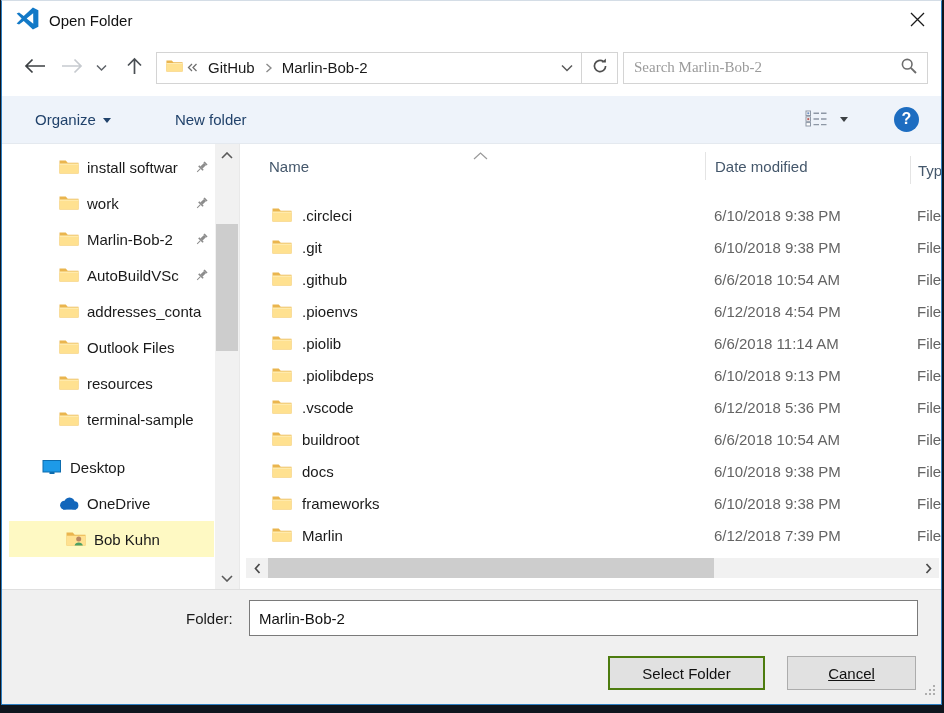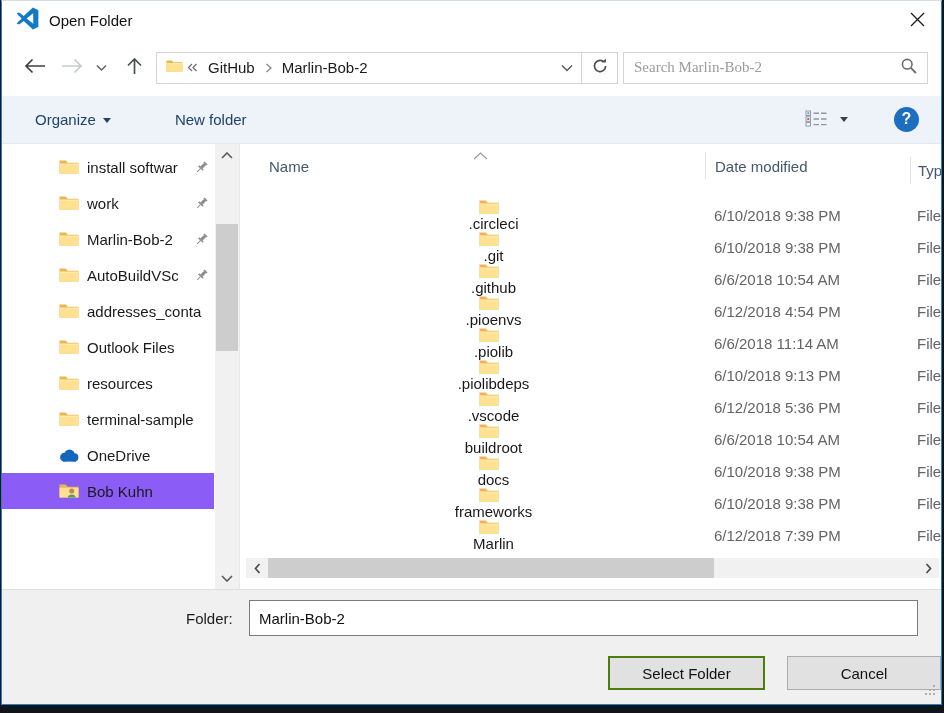--- a/index.html
+++ b/index.html
@@ -51,59 +51,59 @@
     font-size:16px;font-weight:bold;display:flex;align-items:center;justify-content:center;margin-left:42px;
     font-family:"Liberation Sans",sans-serif;padding:0 0 2px 0;}
 
   
   .content{flex:1 1 auto;display:flex;min-height:0;position:relative;}
   .sidebar{width:212px;padding-top:5px;overflow:hidden;flex:0 0 auto;}
   .side-item{height:36px;display:flex;align-items:center;font-size:15px;color:#1a1a1a;cursor:default;}
   .side-item.indent1{padding-left:56px;}
   .side-item.indent0{padding-left:39px;}
   .side-item.gap{margin-top:12px;}
-  .side-item.selected{background:#8b5cf6;}
+  .side-item.selected{background:#fef9c3;margin-left:7px;}
   .s-icon{width:22px;display:flex;justify-content:center;flex:0 0 auto;}
   .s-label{margin-left:7px;white-space:nowrap;overflow:hidden;flex:1 1 auto;}
   .s-pin{flex:0 0 auto;margin-right:5px;display:flex;}
 
   .vscroll{width:24px;background:#f1f1f1;position:relative;flex:0 0 auto;margin-left:1px;}
   .vscroll .arrow{position:absolute;left:0;width:100%;height:18px;display:flex;align-items:center;justify-content:center;border:none;background:#f1f1f1;padding:0;}
   .vscroll .arrow.up{top:2px;}
   .vscroll .arrow.down{bottom:2px;}
   .vscroll .thumb{position:absolute;left:1px;right:1px;top:80px;height:127px;background:#cdcdcd;}
 
   .filepane{flex:1 1 auto;border-left:1px solid #e9e9e9;position:relative;overflow:hidden;background:#fff;}
   .sort-ind{position:absolute;top:2px;left:233px;}
   .colheader{display:flex;height:40px;align-items:center;margin-top:2px;font-size:15px;color:#44576b;}
   .h-name{width:465px;padding-left:29px;height:100%;display:flex;align-items:center;}
   .h-date{width:205px;padding-left:9px;height:70%;display:flex;align-items:center;border-left:1px solid #e4e4e4;}
   .h-type{flex:1;padding-left:7px;height:70%;display:flex;align-items:center;border-left:1px solid #e4e4e4;white-space:nowrap;overflow:hidden;margin-top:8px;}
   .rows{position:absolute;top:55px;left:0;right:0;}
   .row{height:32px;display:flex;align-items:center;font-size:15px;cursor:default;}
-  .c-name{width:465px;padding-left:32px;display:flex;align-items:center;color:#191919;flex-direction:column;}
+  .c-name{width:465px;padding-left:32px;display:flex;align-items:center;color:#191919;}
   .c-name .f-icon{width:20px;display:flex;flex:0 0 auto;}
   .c-name .f-label{margin-left:10px;white-space:nowrap;overflow:hidden;}
   .c-date{width:205px;padding-left:9px;color:#646464;white-space:nowrap;}
   .c-type{flex:1;padding-left:7px;color:#646464;white-space:nowrap;overflow:hidden;}
 
   .hscroll{position:absolute;left:6px;right:2px;top:414px;height:20px;background:#f1f1f1;display:flex;align-items:stretch;}
   .hscroll .harrow{width:22px;display:flex;align-items:center;justify-content:center;background:#f1f1f1;border:none;padding:0;}
   .hscroll .hthumb{width:446px;background:#cdcdcd;}
   .hscroll .htrack{flex:1;}
 
   
   .bottombar{height:115px;background:#f0f0f0;border-top:1px solid #dfdfdf;position:relative;flex:0 0 auto;}
   .folder-label{position:absolute;left:184px;top:20px;font-size:15px;color:#1a1a1a;}
   .folder-input{position:absolute;left:247px;top:10px;width:669px;height:36px;border:1px solid #7a7a7a;
     font-size:15px;color:#111;padding:0 9px;font-family:"Liberation Sans",sans-serif;background:#fff;outline:none;}
   .btn{position:absolute;top:66px;height:34px;background:#e1e1e1;font-size:15px;color:#111;
     font-family:"Liberation Sans",sans-serif;cursor:pointer;}
   .btn-select{left:606px;width:157px;border:2px solid #4d7c0f;}
-  .btn-cancel{left:785px;width:154px;border:1px solid #acacac;}
+  .btn-cancel{left:785px;width:129px;border:1px solid #acacac;text-decoration:underline;}
   .grip{position:absolute;right:5px;bottom:4px;}
 </style>
 </head>
 <body>
 
 <div class="window">
 
   <div class="titlebar">
     <span>
       <svg width="25" height="25" viewBox="0 0 26 26">
@@ -351,20 +351,30 @@
     <span class="s-icon">
             <svg width="20" height="16" viewBox="0 0 20 16">
               <path d="M0.5 1.5h6.2l2 2.2H19.5V14.5H0.5Z" fill="#eab54e"></path>
               <path d="M0.5 4.7H19.5V14.5H0.5Z" fill="#ffe190"></path>
               <path d="M0.5 4.7H19.5v.8H0.5Z" fill="#fff3c9"></path>
             </svg>
           </span>
     <span class="s-label">terminal-sample</span>
 
   </div>
+        <div class="side-item indent0 gap">
+    <span class="s-icon">
+            <svg width="20" height="16" viewBox="0 0 20 16">
+              <rect x="1" y="1.5" width="17.5" height="11.5" fill="#1d9ae8" stroke="#0d6cae"></rect>
+              <rect x="7.5" y="13" width="5" height="2" fill="#0d6cae"></rect>
+            </svg>
+          </span>
+    <span class="s-label">Desktop</span>
+
+  </div>
         <div class="side-item indent1">
     <span class="s-icon">
             <svg width="22" height="15" viewBox="0 0 22 15">
               <g fill="#1266bb">
                 <circle cx="6.5" cy="9.2" r="4.4"></circle>
                 <circle cx="11.5" cy="6.8" r="5.3"></circle>
                 <circle cx="16.3" cy="9.4" r="4.1"></circle>
                 <rect x="5" y="8.8" width="13" height="4.8"></rect>
               </g>
             </svg>

